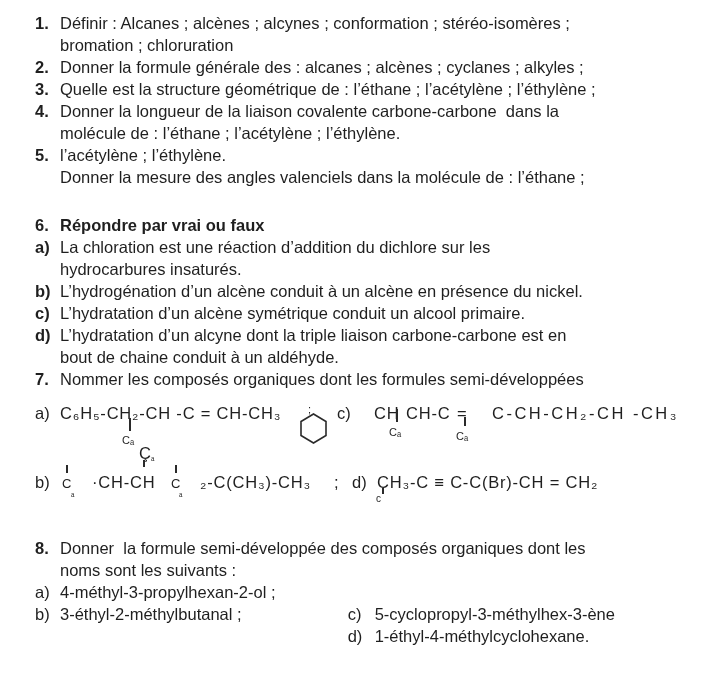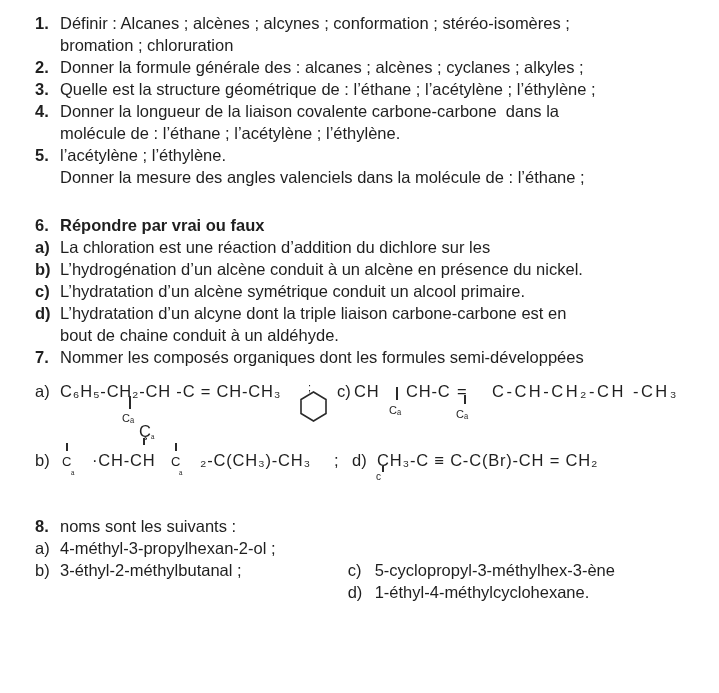--- a/index.html
+++ b/index.html
@@ -79,20 +79,21 @@
     <span class="marker bold">6.</span>
     <div class="cell">
       <div class="line bold">Répondre par vrai ou faux</div>
     </div>
   </div>
 
   <div class="row">
     <span class="marker bold">a)</span>
     <div class="cell">
       <div class="line">La chloration est une réaction d’addition du dichlore sur les</div>
+      <div class="line">hydrocarbures insaturés.</div>
     </div>
   </div>
 
   <div class="row">
     <span class="marker bold">b)</span>
     <div class="cell">
       <div class="line">L’hydrogénation d’un alcène conduit à un alcène en présence du nickel.</div>
     </div>
   </div>
 
@@ -123,21 +124,21 @@
     <span class="f flabel" style="left:35px;top:4px">a)</span>
     <span class="f" style="left:60px;top:4px">C₆H₅-CH₂-CH -C = CH-CH₃</span>
     <div class="vbar" style="left:129px;top:18px;height:13px"></div>
     <span class="f fs" style="left:122px;top:31px">Cₐ</span>
     <span class="f fs" style="left:308px;top:0px">;</span>
     <svg class="ring" style="left:300px;top:13px" width="27" height="31" viewBox="0 0 27 31">
       <polygon points="13.5,1 26,8.5 26,22.5 13.5,30 1,22.5 1,8.5" fill="none" stroke="#2a2a2a" stroke-width="1.6"></polygon>
     </svg>
 
     <span class="f flabel" style="left:337px;top:4px">c)</span>
-    <span class="f" style="left:354px;top:4px">CH</span>
+    <span class="f" style="left:374px;top:4px">CH</span>
     <div class="vbar" style="left:396px;top:9px;height:13px"></div>
     <span class="f fs" style="left:389px;top:23px">Cₐ</span>
     <span class="f" style="left:406px;top:4px">CH-C</span>
     <span class="f" style="left:457px;top:4px">=</span>
     <div class="vbar" style="left:464px;top:17px;height:9px"></div>
     <span class="f fs" style="left:456px;top:27px">Cₐ</span>
     <span class="f wide" style="left:492px;top:4px">C-CH-CH₂-CH -CH₃</span>
 
     <span class="f" style="left:139px;top:44px">Ç</span>
     <span class="f sm9" style="left:151px;top:48px">ₐ</span>
@@ -156,20 +157,21 @@
 
     <span class="f flabel" style="left:352px;top:73px">d)</span>
     <span class="f" style="left:377px;top:73px">CH₃-C ≡ C-C(Br)-CH = CH₂</span>
     <div class="vbar" style="left:382px;top:88px;height:6px"></div>
     <span class="f sm10" style="left:376px;top:90px">c</span>
   </div>
 
   <div class="row q8gap">
     <span class="marker bold">8.</span>
     <div class="cell">
+      <div class="line">Donner  la formule semi-développée des composés organiques dont les</div>
       <div class="line">noms sont les suivants :</div>
     </div>
   </div>
 
   <div class="row">
     <span class="marker">a)</span>
     <div class="cell">
       <div class="line">4-méthyl-3-propylhexan-2-ol ;</div>
       <div class="right">
         <span class="r-mark">c)</span><span>5-cyclopropyl-3-méthylhex-3-ène</span>

